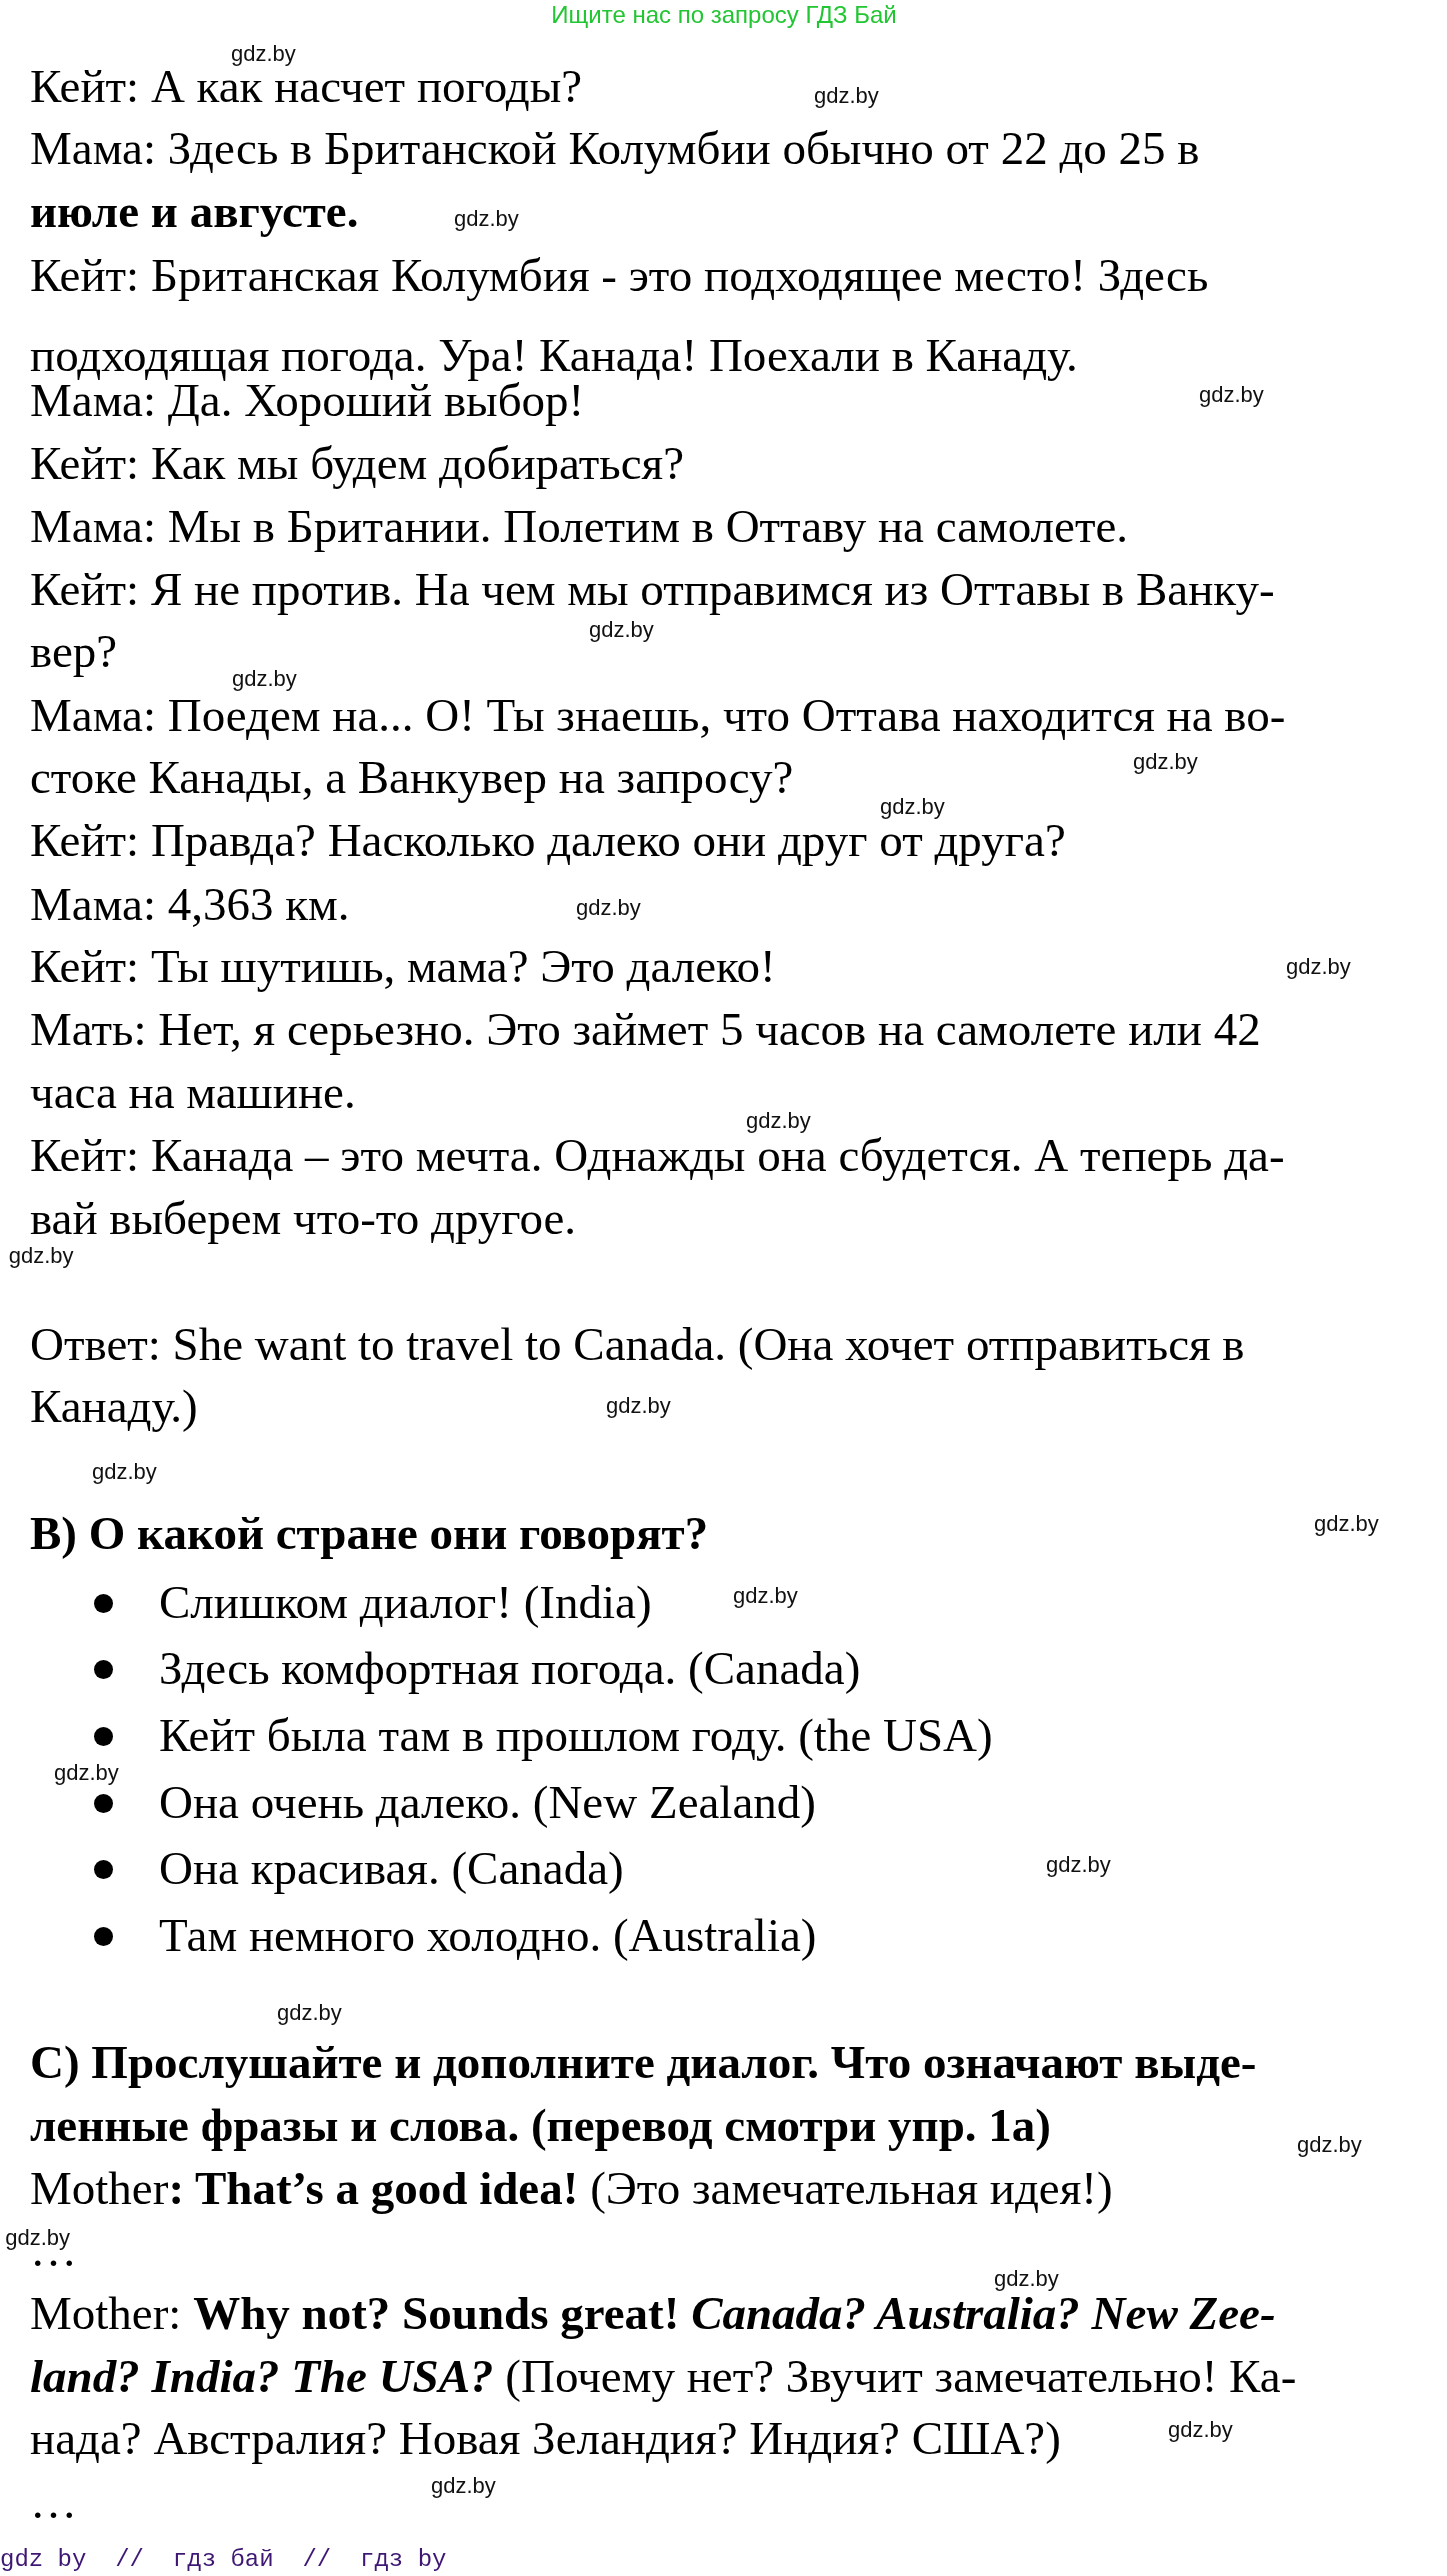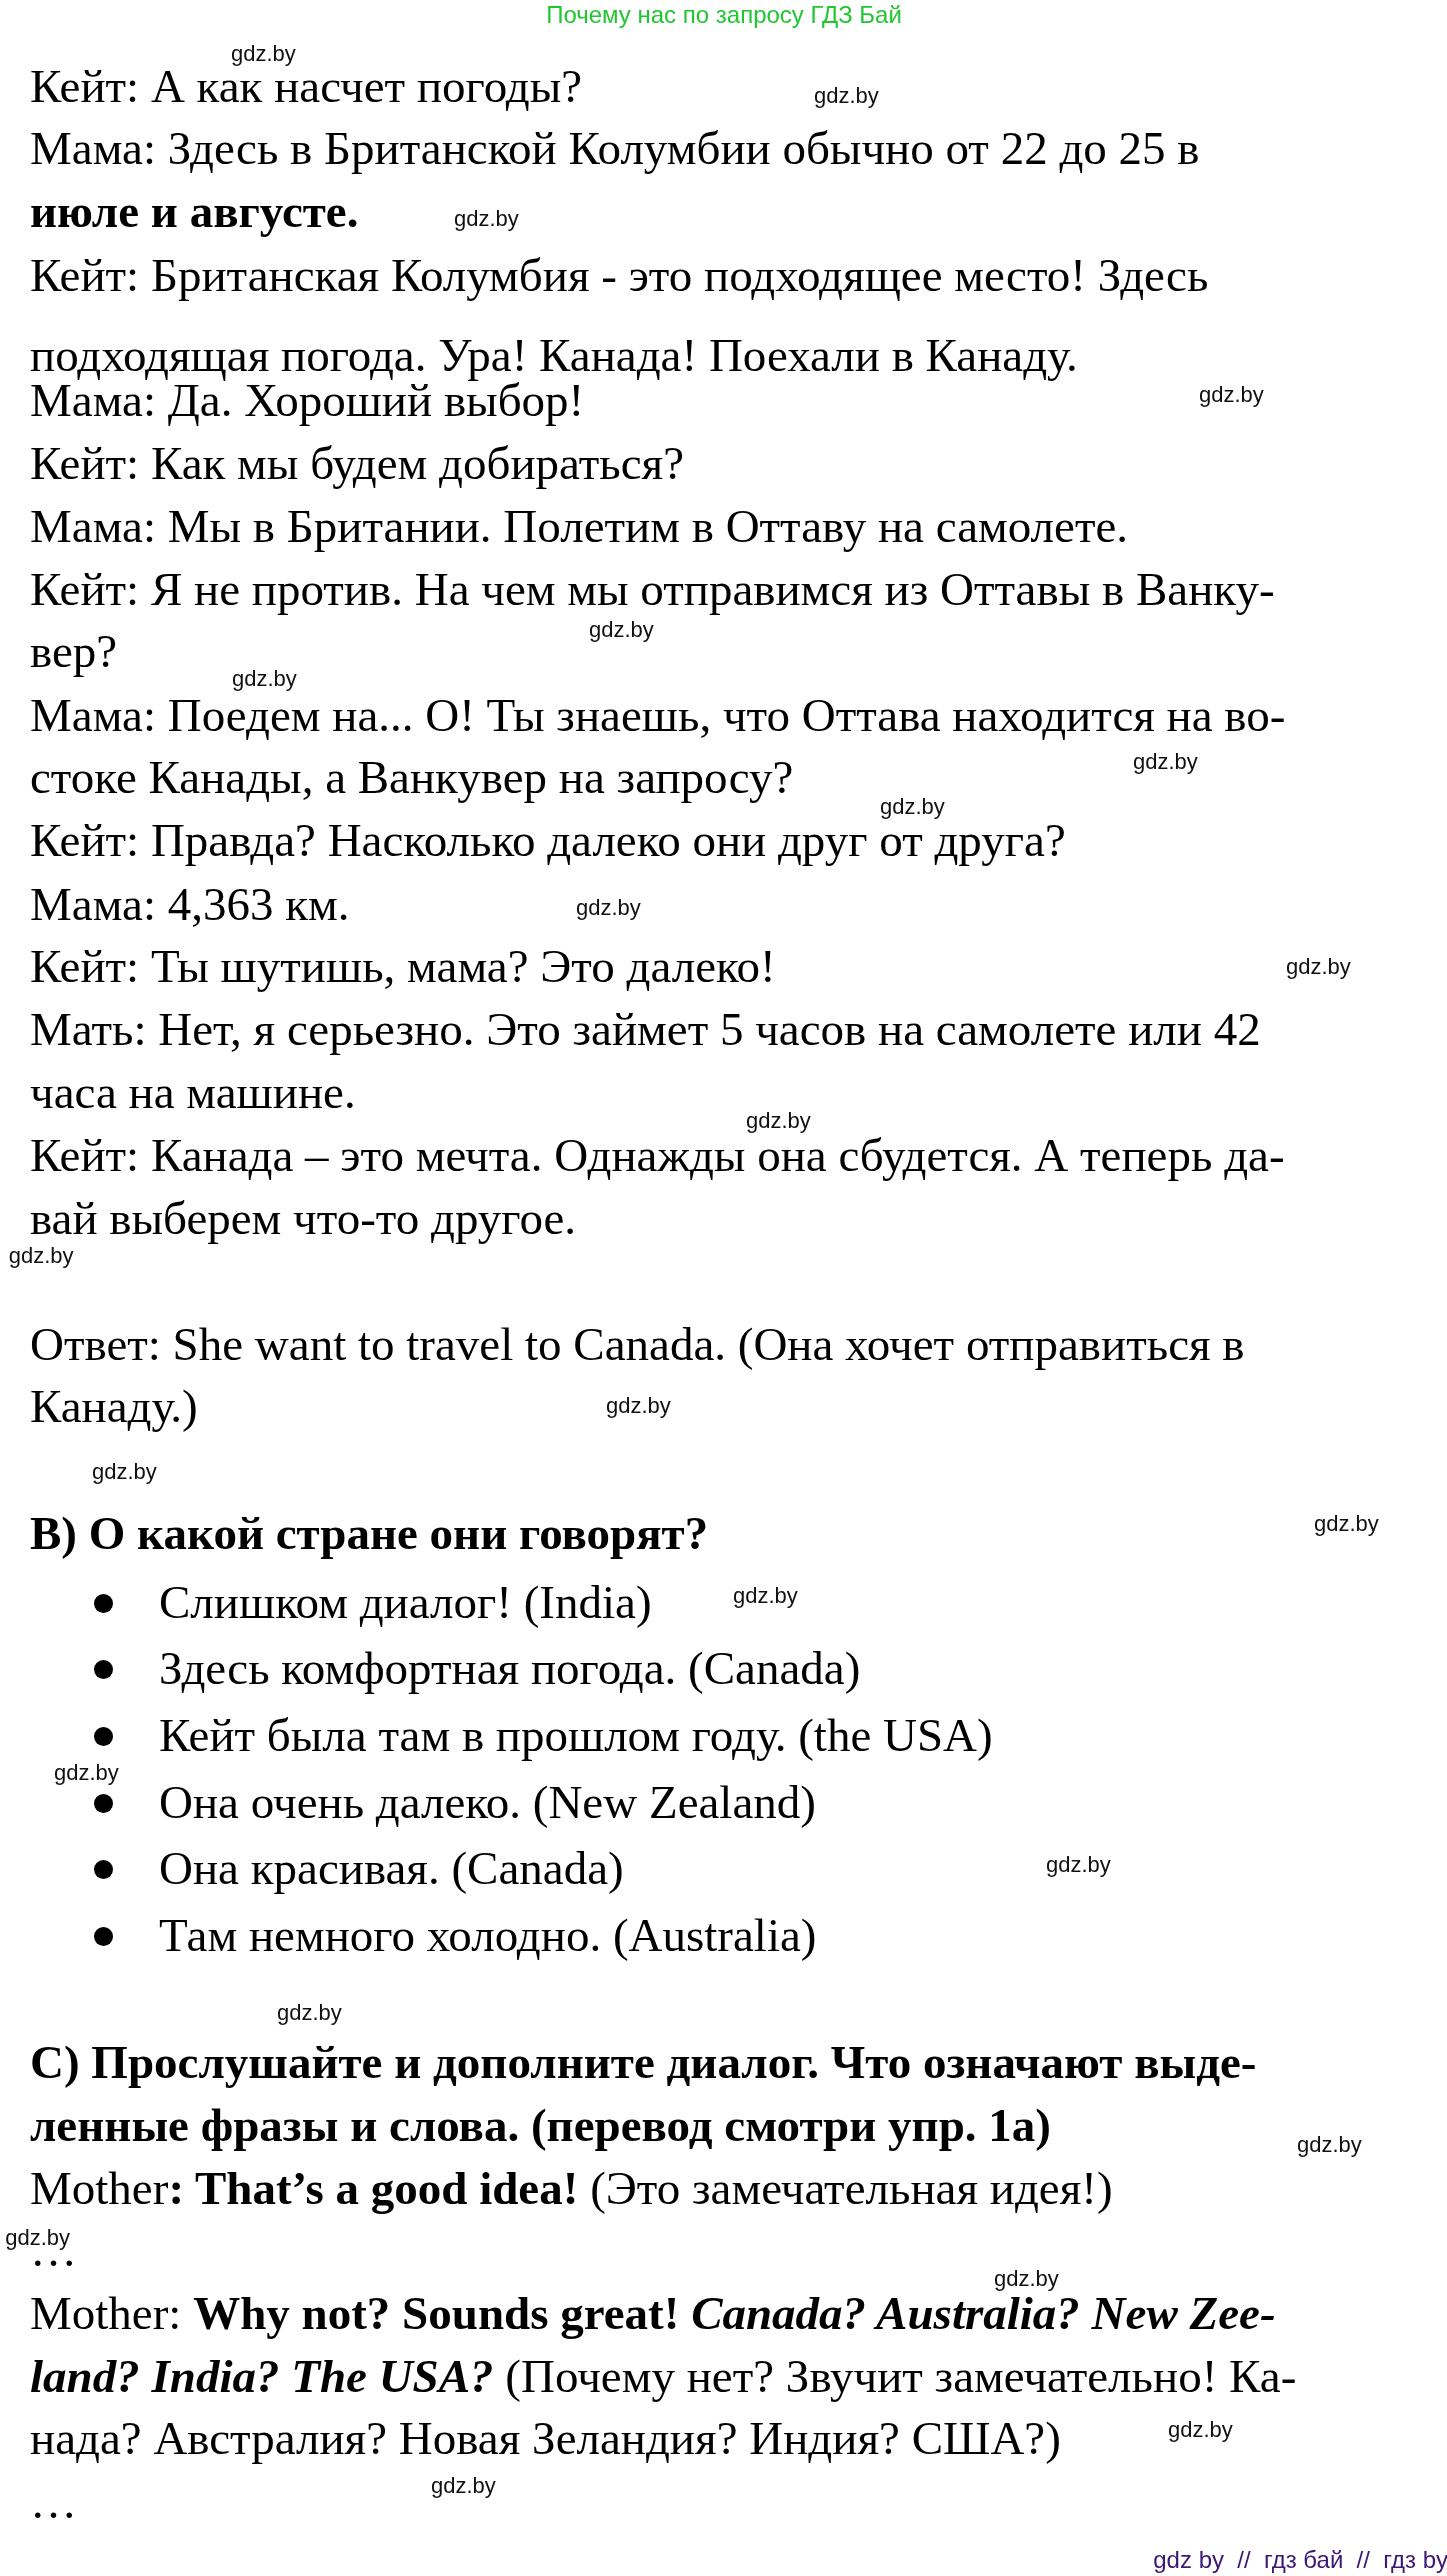--- a/index.html
+++ b/index.html
@@ -1,30 +1,30 @@
 <!DOCTYPE html>
 <html style="font-size:14px"><head>
 <meta charset="utf-8">
 <style>
   html, body { margin:0; padding:0; background:#ffffff; }
   body { width:1448px; height:2576px; position:relative; overflow:hidden; font-family:"Liberation Serif", serif; color:#000; }
   .top-banner { position:absolute; left:0; top:0; width:1448px; text-align:center; font-family:"Liberation Sans", sans-serif; font-size:24px; line-height:30px; color:#22c532; }
-  .footer { position:absolute; left:0; top:2545px; width:1448px; text-align:right; font-family:Liberation Sans, sans-serif; font-size:24px; line-height:30px; color:#3e1774; white-space:pre; }
+  .footer { position:absolute; left:0; top:2545px; width:1448px; text-align:left; font-family:Liberation Mono, monospace; font-size:24px; line-height:30px; color:#3e1774; white-space:pre; }
   .line { position:absolute; left:30px; font-size:47px; line-height:63px; white-space:nowrap; }
   .bold { font-weight:bold; }
   .bi { font-weight:bold; font-style:italic; }
   .bullet-row { position:absolute; left:0; font-size:47px; line-height:63px; white-space:nowrap; }
   .bullet-dot { position:absolute; left:94px; top:22.6px; width:19px; height:19px; border-radius:50%; background:#000; }
   .bullet-text { position:absolute; left:159px; top:0; }
   .wm { position:absolute; font-family:"Liberation Sans", sans-serif; font-size:22px; line-height:28px; color:#111; white-space:nowrap; }
 </style>
 </head>
 <body>
 
-<div class="top-banner">Почему нас по запросу ГДЗ Бай</div>
+<div class="top-banner">Ищите нас по запросу ГДЗ Бай</div>
 
 <div id="dialogue">
     <div class="line" style="top: 55px;">Кейт: А как насчет погоды?</div>
     <div class="line" style="top: 117px;">Мама: Здесь в Британской Колумбии обычно от 22 до 25 в</div>
     <div class="line" style="top: 180px; font-weight: bold;">июле и августе.</div>
     <div class="line" style="top: 244px;">Кейт: Британская Колумбия - это подходящее место!  Здесь</div>
     <div class="line" style="top: 324px;">подходящая погода.  Ура!  Канада!  Поехали в Канаду.</div>
     <div class="line" style="top: 369px;">Мама: Да. Хороший выбор!</div>
     <div class="line" style="top: 432px;">Кейт: Как мы будем добираться?</div>
     <div class="line" style="top: 495px;">Мама: Мы в Британии. Полетим в Оттаву на самолете.</div>

